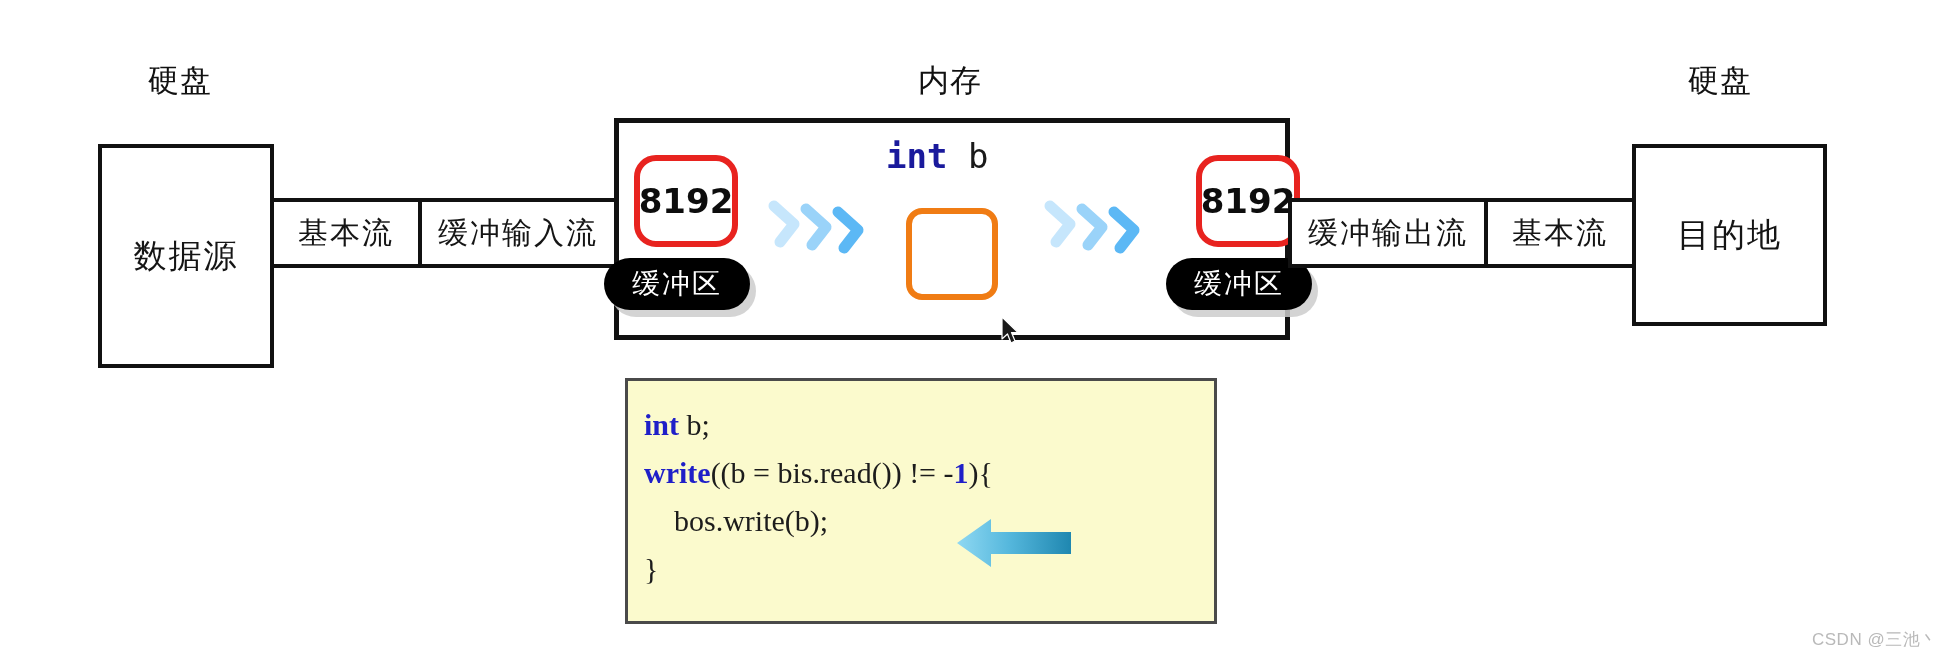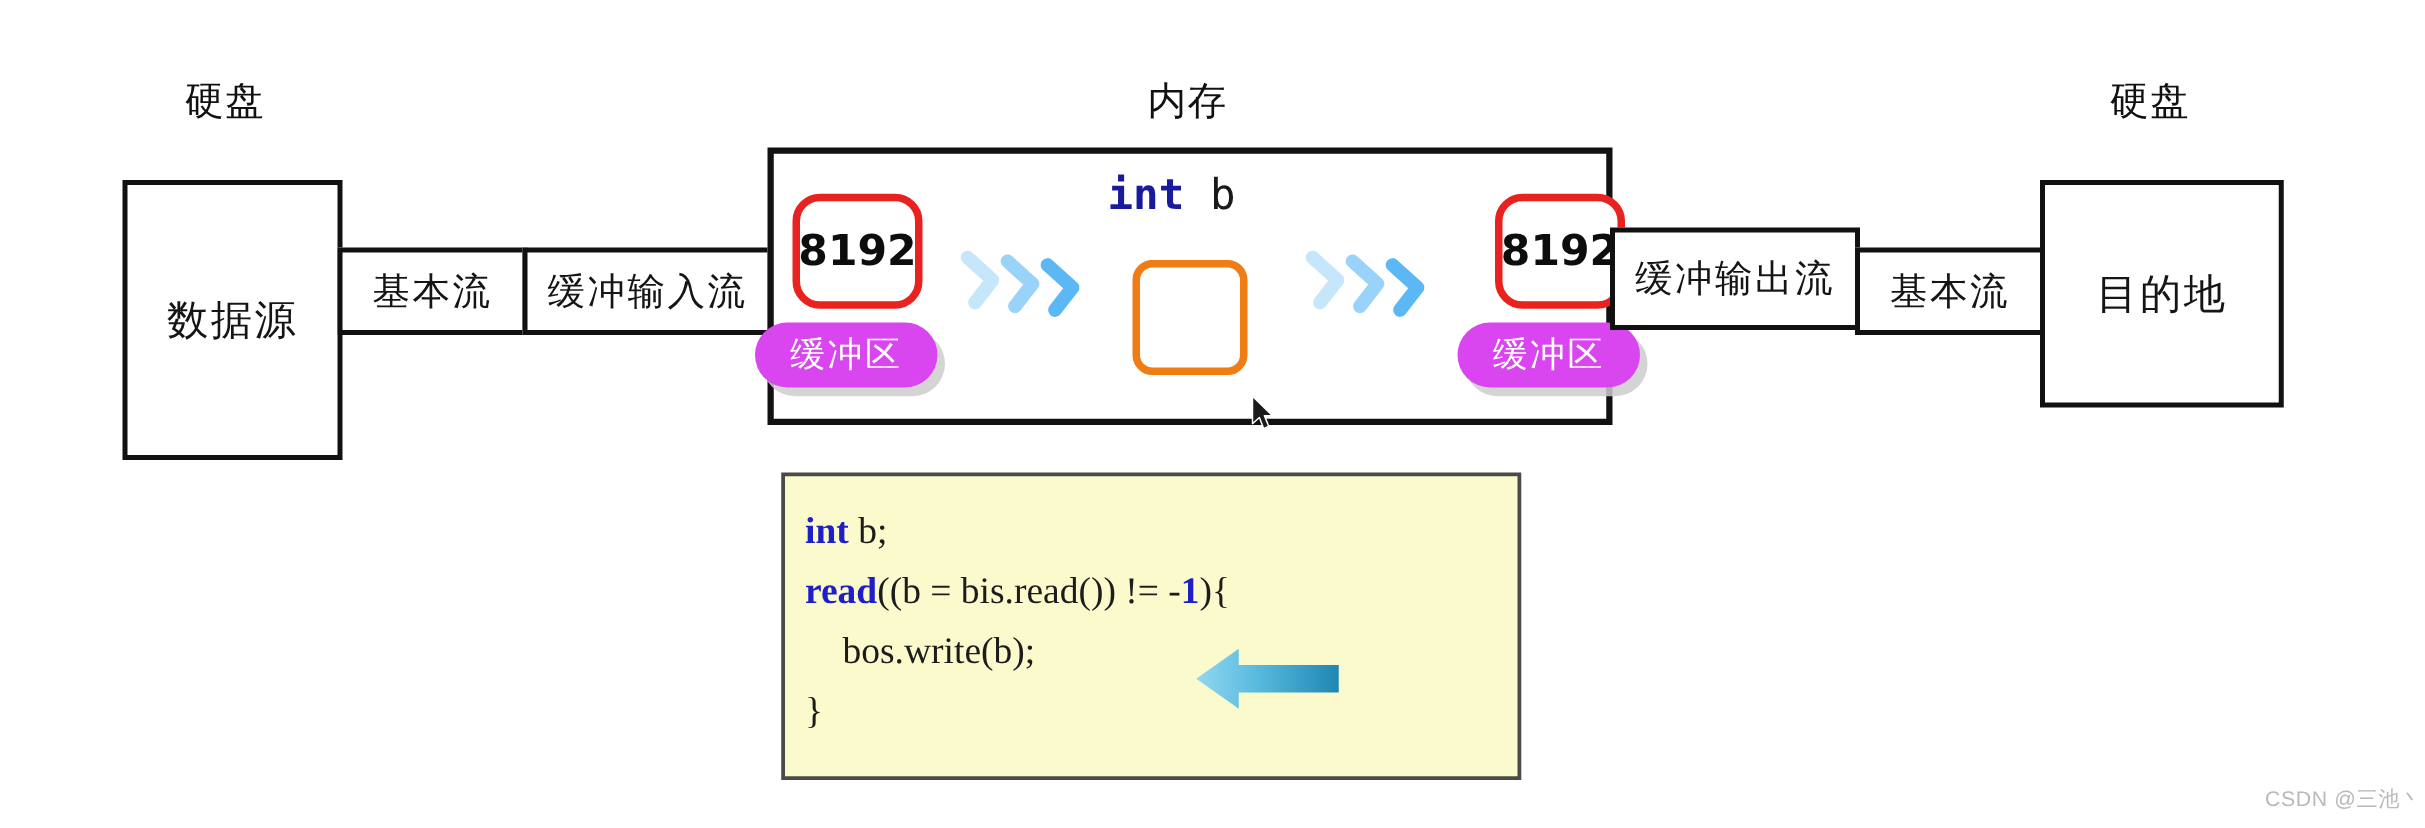--- a/index.html
+++ b/index.html
@@ -72,21 +72,21 @@
     justify-content: center;
     font-family: "DejaVu Sans", sans-serif;
     font-weight: bold;
     font-size: 34px;
     color: #0d0d0d;
     letter-spacing: 0px;
   }
 
   
   .bluepill {
-    background: #d946ef;
+    background: #000000;
     border-radius: 999px;
     display: flex;
     align-items: center;
     justify-content: center;
     color: #ffffff;
     font-size: 28px;
     letter-spacing: 2px;
     box-shadow: 6px 7px 0 0 rgba(205,205,205,0.85);
   }
 
@@ -190,34 +190,34 @@
     </svg>
   </div>
 
   <div class="abs redchip" style="left:1196px; top:155px; width:104px; height:92px;">
     <span>8192</span>
   </div>
   <div class="abs bluepill" style="left:1166px; top:258px; width:146px; height:52px;">
     <span>缓冲区</span>
   </div>
 
-  <div class="abs streamseg" style="left:1288px; top:182px; width:200px; height:82px;">
+  <div class="abs streamseg" style="left:1288px; top:198px; width:200px; height:70px;">
     <span>缓冲输出流</span>
   </div>
   <div class="abs streamseg" style="left:1484px; top:198px; width:152px; height:70px;">
     <span>基本流</span>
   </div>
 
   <div class="abs diskbox" style="left:1632px; top:144px; width:195px; height:182px;">
     <span>目的地</span>
   </div>
 
   <div class="abs codepanel" style="left:625px; top:378px; width:592px; height:246px;">
     <div class="codeline" id="cl0"><span class="kw">int</span><span> b;</span></div>
-    <div class="codeline" id="cl1"><span class="kw">read</span><span>((b = bis.read()) != -</span><span class="num">1</span><span>){</span></div>
+    <div class="codeline" id="cl1"><span class="kw">write</span><span>((b = bis.read()) != -</span><span class="num">1</span><span>){</span></div>
     <div class="codeline" id="cl2"><span>    bos.write(b);</span></div>
     <div class="codeline" id="cl3"><span>}</span></div>
   </div>
 
   <div class="abs" style="left:955px; top:516px; width:118px; height:54px;">
     <svg width="118" height="54" viewBox="0 0 118 54">
       <defs>
         <linearGradient id="arrGrad" x1="0" y1="0" x2="1" y2="0">
           <stop offset="0%" stop-color="#8fd8f2"></stop>
           <stop offset="45%" stop-color="#56b8dd"></stop>

